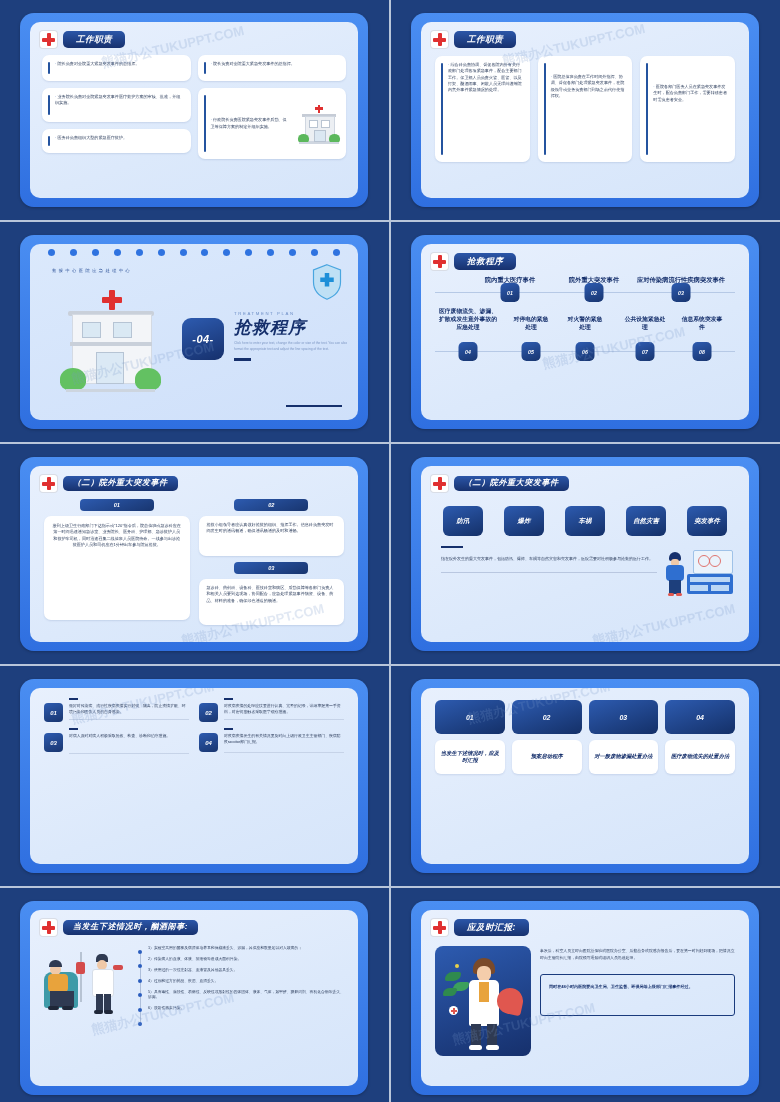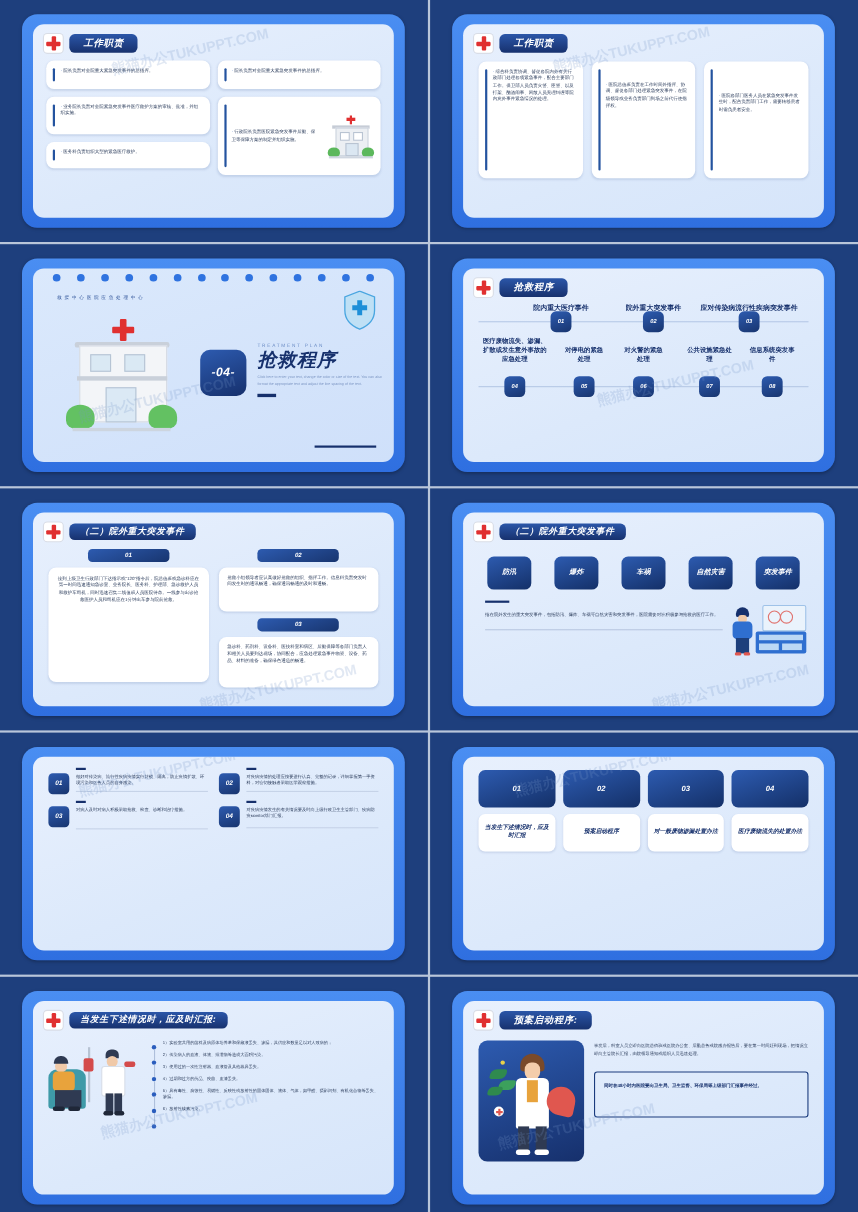--- a/index.html
+++ b/index.html
@@ -545,21 +545,21 @@
         <div class="wm2" style="left:45px;top:6px;">熊猫办公TUKUPPT.COM</div>
       </div>
     </div>
   </div>
 
   <div class="cell">
     <div class="slide">
       <div class="inner">
         <div class="hdr">
           <span class="cross"></span>
-          <span class="ttl wide">当发生下述情况时，应及时汇报:</span>
+          <span class="ttl wide">当发生下述情况时，酗酒闹事:</span>
         </div>
         <div class="s9">
           <div class="illo">
             <div class="fig" style="left:4px;top:28px;width:34px;height:36px;background:#3e9aa8;border-radius:8px 8px 3px 3px;"></div>
             <div class="fig" style="left:10px;top:20px;width:11px;height:11px;background:#f0c9a8;border-radius:50%;"></div>
             <div class="fig" style="left:9px;top:16px;width:13px;height:7px;background:#2f3a52;border-radius:6px 6px 0 0;"></div>
             <div class="fig" style="left:8px;top:30px;width:20px;height:18px;background:#e8a33c;border-radius:4px;"></div>
             <div class="fig" style="left:10px;top:47px;width:24px;height:16px;background:#2f3a52;"></div>
             <div class="fig" style="left:8px;top:62px;width:11px;height:4px;background:#1f2738;border-radius:2px;"></div>
             <div class="fig" style="left:22px;top:62px;width:11px;height:4px;background:#1f2738;border-radius:2px;"></div>
@@ -601,21 +601,21 @@
         <div class="wm2" style="left:60px;top:95px;">熊猫办公TUKUPPT.COM</div>
       </div>
     </div>
   </div>
 
   <div class="cell">
     <div class="slide">
       <div class="inner">
         <div class="hdr">
           <span class="cross"></span>
-          <span class="ttl">预案启动程序:</span>
+          <span class="ttl">应及时汇报:</span>
         </div>
         <div class="s10">
           <div class="s10img">
             <div class="fig" style="left:38px;top:12px;width:22px;height:16px;background:#7a4a2a;border-radius:11px 11px 3px 3px;"></div>
             <div class="fig" style="left:42px;top:20px;width:14px;height:15px;background:#f4cdab;border-radius:6px;"></div>
             <div class="fig" style="left:34px;top:34px;width:30px;height:46px;background:#fff;border-radius:5px 5px 2px 2px;"></div>
             <div class="fig" style="left:44px;top:36px;width:10px;height:20px;background:#e8a33c;"></div>
             <div class="fig" style="left:36px;top:78px;width:10px;height:22px;background:#2f3a52;"></div>
             <div class="fig" style="left:52px;top:78px;width:10px;height:22px;background:#2f3a52;"></div>
             <div class="fig" style="left:34px;top:99px;width:13px;height:5px;background:#fff;border-radius:3px;"></div>

